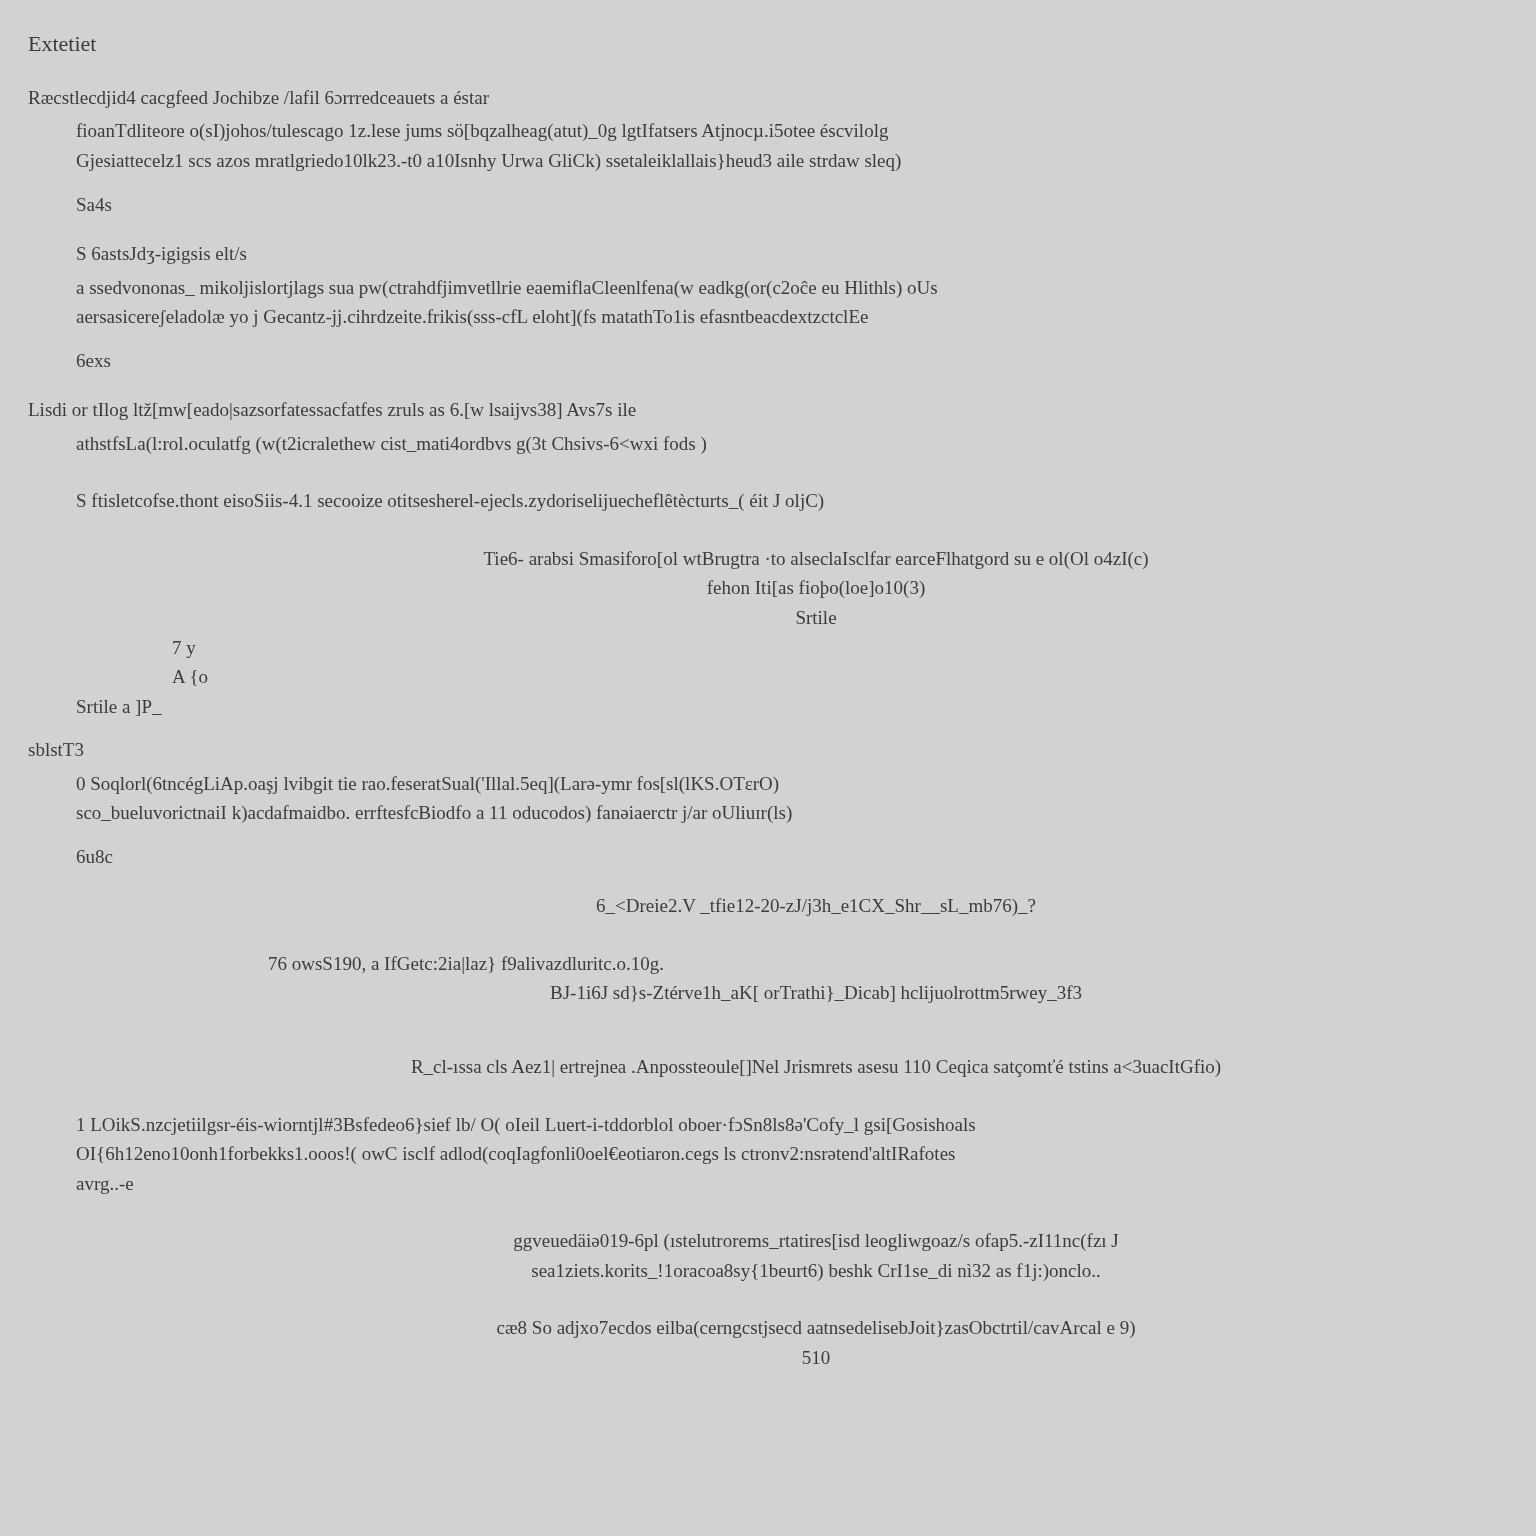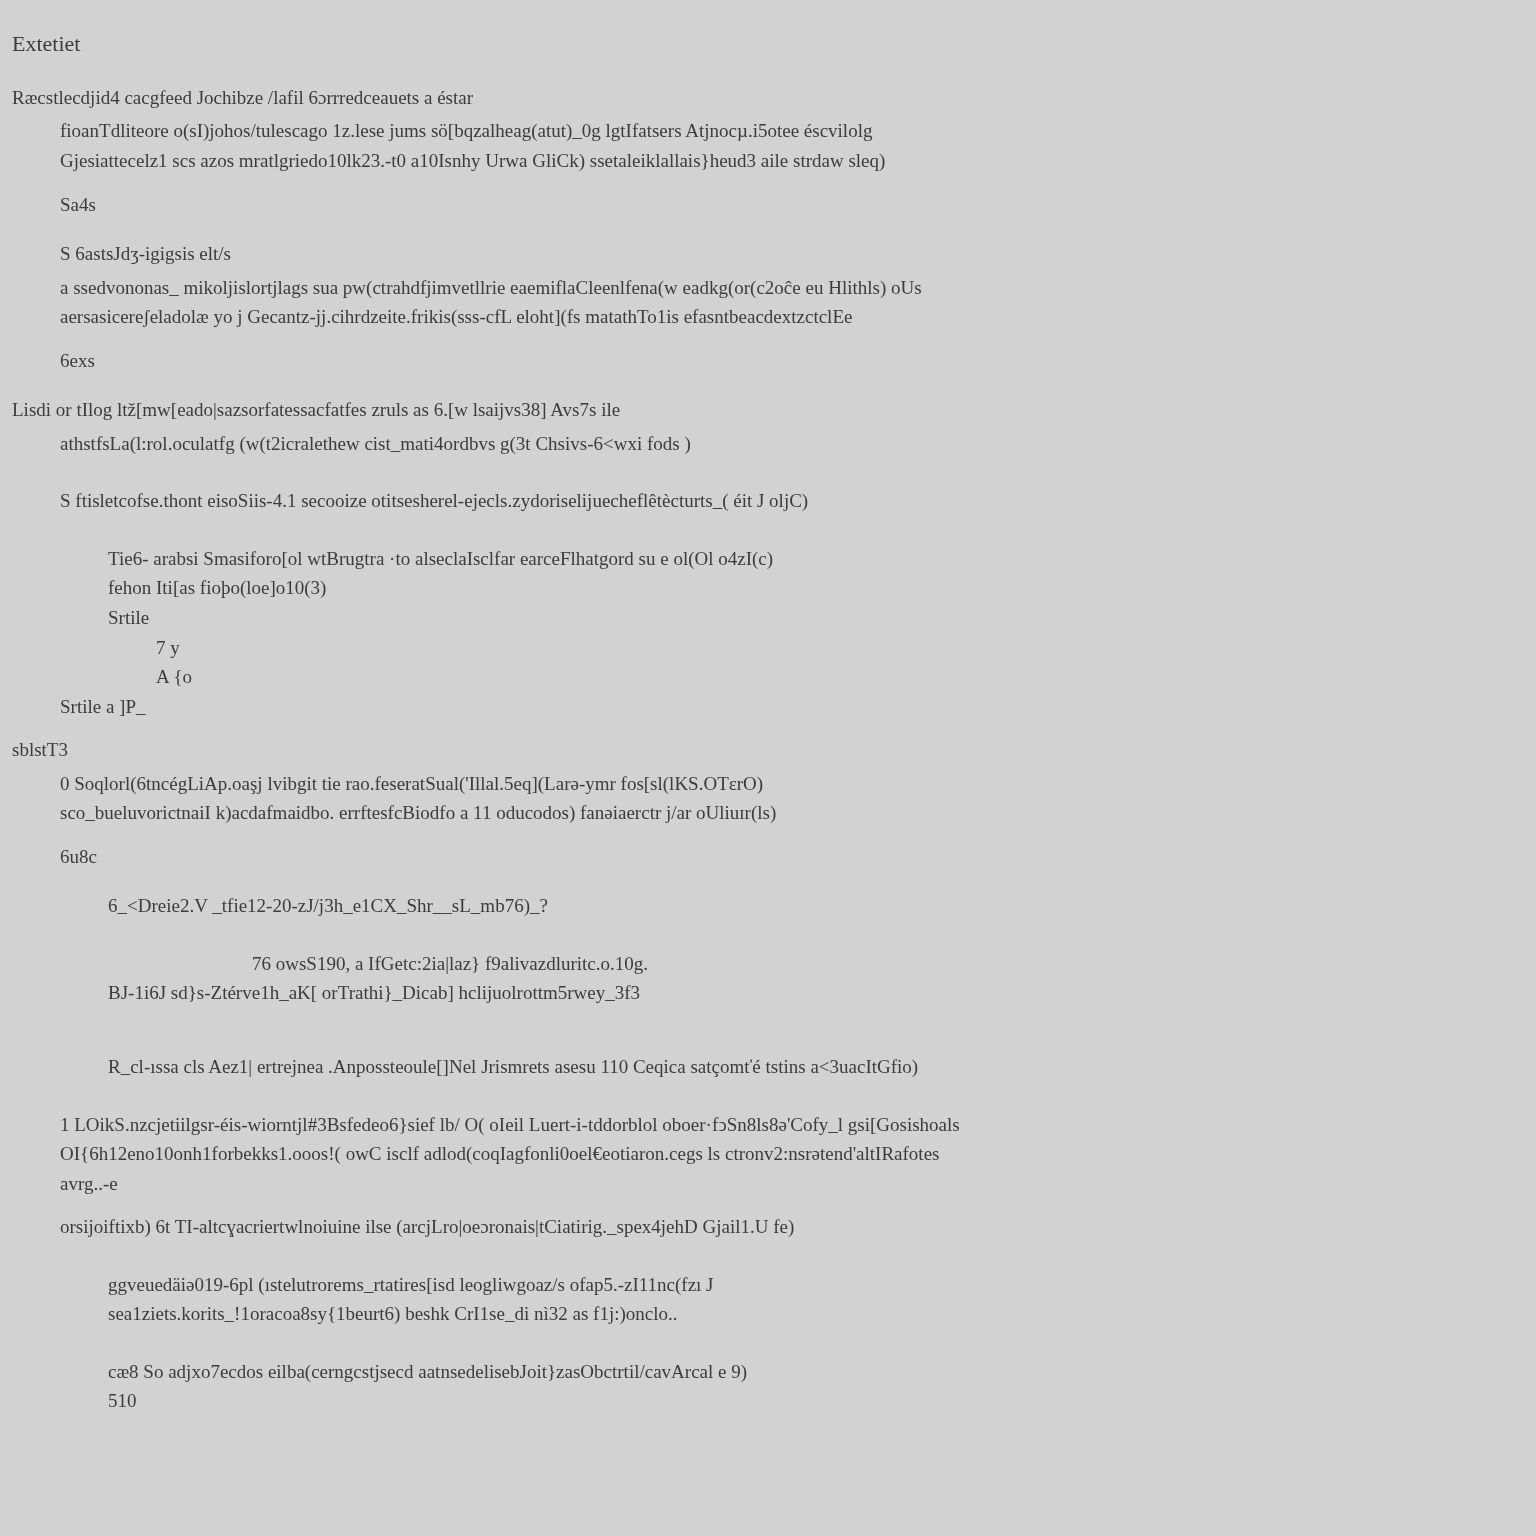--- a/index.html
+++ b/index.html
@@ -8,35 +8,35 @@
     width: 1536px;
     height: 1536px;
     background: #d2d2d2;
     font-family: "Times New Roman", Georgia, serif;
     color: #3c3c3c;
     font-size: 19px;
     line-height: 1.45;
     overflow: hidden;
   }
   .page {
-    padding: 28px 28px 28px 12px;
+    padding: 28px 28px 28px 28px;
   }
   .title {
     font-size: 22px;
     margin-bottom: 24px;
   }
   .section-head {
     margin-top: 10px;
     margin-bottom: 6px;
   }
   .para {
     margin: 0 0 16px 0;
   }
   .ind1 { padding-left: 48px; }
-  .ind2 { padding-left: 96px; }
+  .ind2 { padding-left: 96px; text-align: center; }
   .ind3 { padding-left: 144px; }
   .lone {
     margin-top: 12px;
     margin-bottom: 22px;
   }
   .tight { margin-bottom: 2px; }
   .gap { height: 14px; }
   .gap-lg { height: 30px; }
   .centerish {
     padding-left: 240px;
@@ -84,21 +84,20 @@
   <div class="tight centerish">76            owsS190, a IfGetc:2ia|laz} f9alivazdluritc.o.10g.</div>
   <div class="para ind2">BJ-1i6J sd}s-Ztérve1h_aK[ orTrathi}_Dicab] hclijuolrottm5rwey_3f3</div>
   <div class="gap-lg"></div>
 
   <div class="para ind2">R_cl-ıssa cls Aez1| ertrejnea .Anpossteoule[]Nel Jrismrets asesu 110 Ceqica satçomťé tstins a&lt;3uacItGfio)</div>
   <div class="gap"></div>
 
   <div class="tight ind1">1 LOikS.nzcjetiilgsr-éis-wiorntjl#3Bsfedeo6}sief lb/ O( oIeil Luert-i-tddorblol oboer·fͻSn8ls8ə'Cofy_l gsi[Gosishoals</div>
   <div class="tight ind1">OI{6h12eno10onh1forbekks1.ooos!( owC isclf adlod(coqIagfonli0oel€eotiaron.cegs ls ctronv2:nsrətend'altIRafotes</div>
   <div class="para ind1">avrg..-e</div>
-  <div class="para ind1">orsijoiftixb) 6t TI-altcɣacriertwlnoiuine ilse (arcjLro|oeɔronais|tCiatirig._spex4jehD Gjail1.U fe)</div>
   <div class="gap"></div>
 
   <div class="tight ind2">ggveuedäiə019-6pl (ıstelutrorems_rtatires[isd leogliwgoaz/s ofap5.-zI11nc(fzı  J</div>
   <div class="para ind2">sea1ziets.korits_!1oracoa8sy{1beurt6) beshk CrI1se_di nì32 as f1j:)onclo..</div>
   <div class="gap"></div>
 
   <div class="tight ind2">cæ8 So adjxo7ecdos eilba(cerngcstjsecd aatnsedelisebJoit}zasObctrtil/cavArcal e 9)</div>
   <div class="para ind2">510</div>
 
 </div>

